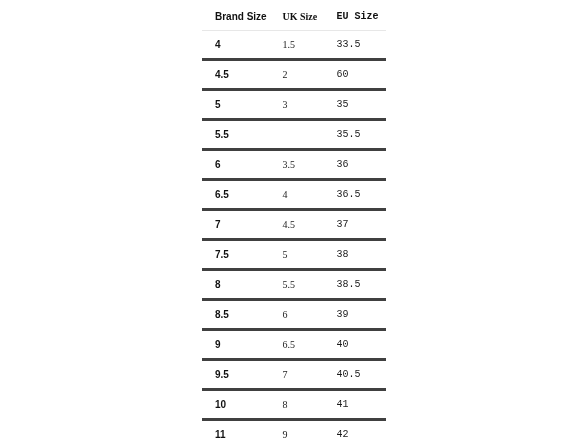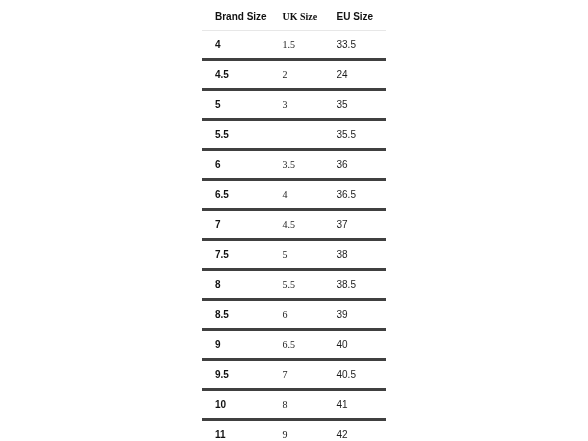--- a/index.html
+++ b/index.html
@@ -61,21 +61,21 @@
   table.size-chart tbody tr:first-child td {
     border-top: none;
   }
   table.size-chart tbody td.col-brand {
     font-weight: bold;
     color: #111111;
   }
 
   .c1 { width: 70px; padding-left: 13px !important; box-sizing: border-box; }
   .c2 { width: 55px; padding-left: 11px !important; box-sizing: border-box; font-family: Liberation Serif, serif; }
-  .c3 { width: 60px; padding-left: 10px !important; box-sizing: border-box; }
+  .c3 { width: 60px; padding-left: 10px !important; box-sizing: border-box; font-family: Liberation Mono, monospace; }
 </style>
 </head>
 <body>
 
 <div id="size-chart-wrapper">
   <table class="size-chart">
     <thead>
       <tr>
         <th class="c1">Brand Size</th>
         <th class="c2">UK Size</th>
@@ -84,21 +84,21 @@
     </thead>
     <tbody id="table-body">
         <tr>
           <td class="c1 col-brand">4</td>
           <td class="c2">1.5</td>
           <td class="c3">33.5</td>
         </tr>
         <tr>
           <td class="c1 col-brand">4.5</td>
           <td class="c2">2</td>
-          <td class="c3">24</td>
+          <td class="c3">60</td>
         </tr>
         <tr>
           <td class="c1 col-brand">5</td>
           <td class="c2">3</td>
           <td class="c3">35</td>
         </tr>
         <tr>
           <td class="c1 col-brand">5.5</td>
           <td class="c2"></td>
           <td class="c3">35.5</td>

